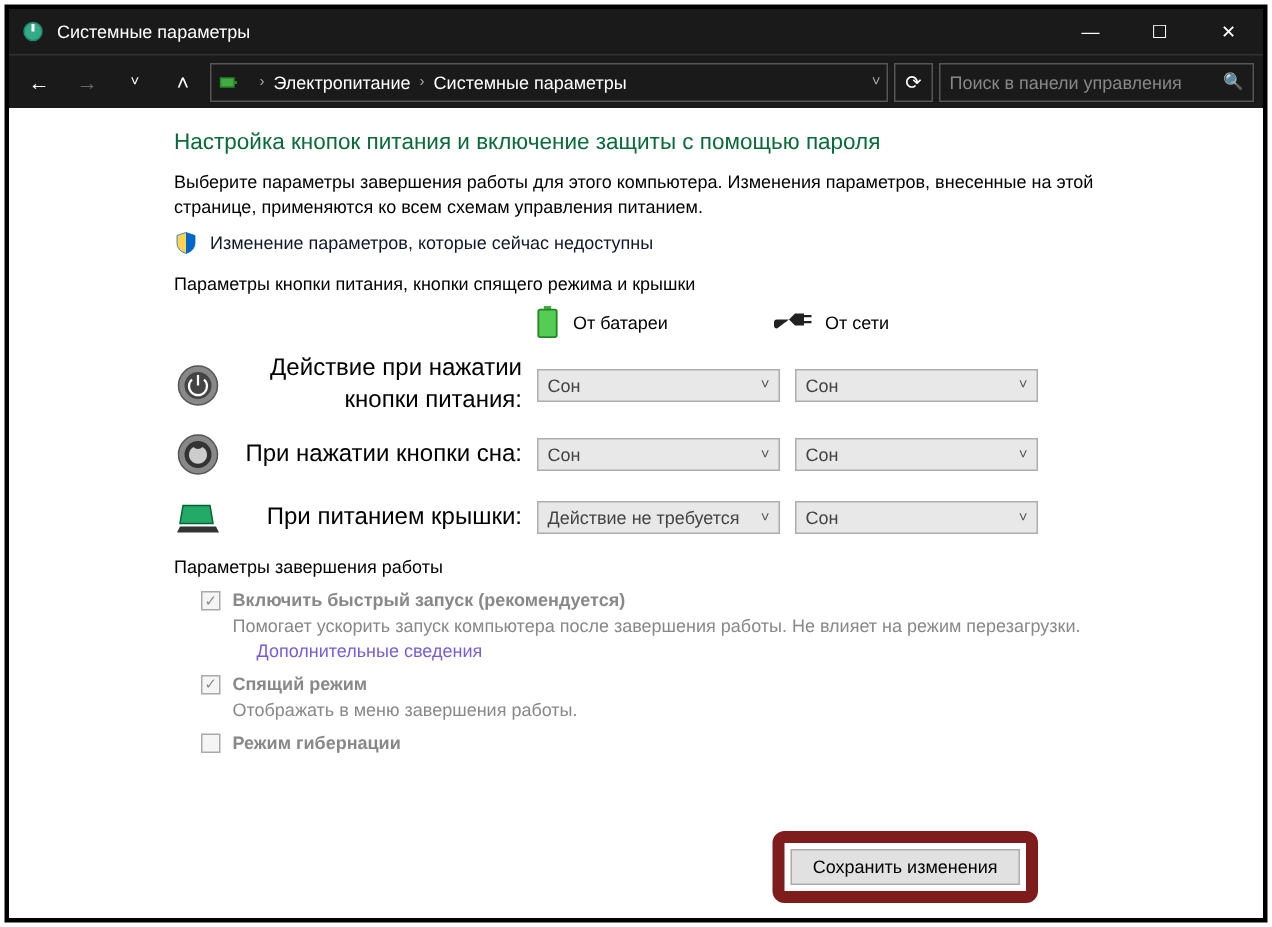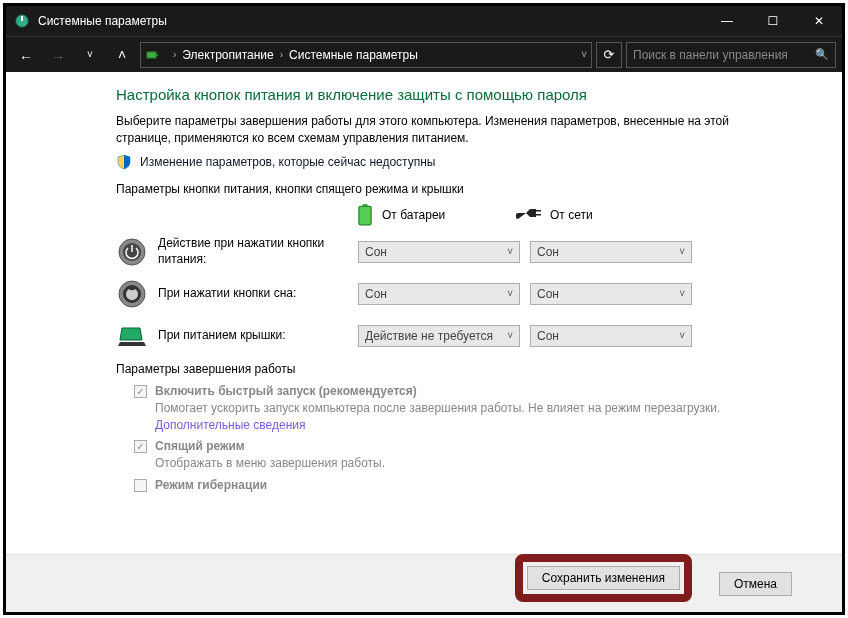--- a/index.html
+++ b/index.html
@@ -21,29 +21,29 @@
 .heading { color: #0a6b3a; font-size: 15px; font-weight: 400; margin-bottom: 10px; }
 .desc { font-size: 12px; line-height: 1.45; margin-bottom: 6px; }
 .link-row { display: flex; align-items: center; gap: 8px; margin-bottom: 12px; font-size: 12px; }
 .shield { width: 16px; height: 16px; }
 .link { color: #0f172a; cursor: pointer; }
 .section { font-size: 12px; margin: 6px 0 8px 0; }
 .cols-h { display: flex; align-items: center; margin-left: 240px; font-size: 12px; margin-bottom: 10px; }
 .col-h { display: flex; align-items: center; gap: 8px; width: 160px; }
 .row { display: flex; align-items: center; margin-bottom: 10px; gap: 10px; }
 .row-icon { width: 32px; height: 32px; flex-shrink: 0; display:flex; align-items:center; justify-content:center; }
-.row-label { width: 190px; font-size: 12px; line-height: 1.3; }
+.row-label { width: 190px; font-size: 16px; line-height: 1.3; text-align: right; }
 .dd { width: 162px; height: 22px; border: 1px solid #adadad; background: #e8e8e8; display: flex; align-items: center; justify-content: space-between; padding: 0 6px; font-size: 12px; color: #444; }
 .dd .chev { font-size: 10px; color: #555; }
 .chk-row { display: flex; align-items: flex-start; gap: 8px; margin: 6px 0 2px 18px; font-size: 12px; color: #888; }
 .chk-row .cb { width: 13px; height: 13px; border: 1px solid #aaa; background: #f5f5f5; display: flex; align-items: center; justify-content: center; font-size: 10px; color: #888; margin-top: 1px; flex-shrink:0; }
 .chk-row.dim { color: #888; }
 .chk-row .bold { font-weight: 600; }
 .sub { font-size: 12px; color: #888; margin-left: 39px; margin-bottom: 6px; line-height:1.4; }
-.sub .link { color: #7a5bd7; }
+.sub .link { color: #7a5bd7; margin-left: 16px; }
 .footer { position: absolute; bottom: 0; left: 0; right: 0; height: 58px; background: #f0f0f0; border-top: 1px solid #ddd; display: flex; align-items: center; justify-content: flex-end; padding-right: 50px; gap: 12px; }
 .btn { height: 24px; padding: 0 14px; border: 1px solid #adadad; background: #e1e1e1; font-size: 12px; display: flex; align-items: center; cursor: pointer; }
 .highlight-save { border: 8px solid #7f1d1d; border-radius: 8px; padding: 4px; position: absolute; bottom: 10px; right: 150px; }
 .highlight-save .btn { margin: 0; }
 svg { display: block; }
 </style>
 </head>
 <body>
 
 <div class="outer">
@@ -185,19 +185,16 @@
       <div class="bold">Спящий режим</div>
     </div>
     <div class="sub">Отображать в меню завершения работы.</div>
 
     <div class="chk-row dim">
       <div class="cb"></div>
       <div class="bold">Режим гибернации</div>
     </div>
   </div>
 
-  <div class="footer">
-    <div class="btn">Отмена</div>
-  </div>
   <div class="highlight-save">
     <div class="btn">Сохранить изменения</div>
   </div>
 </div>
 
 </body></html>

